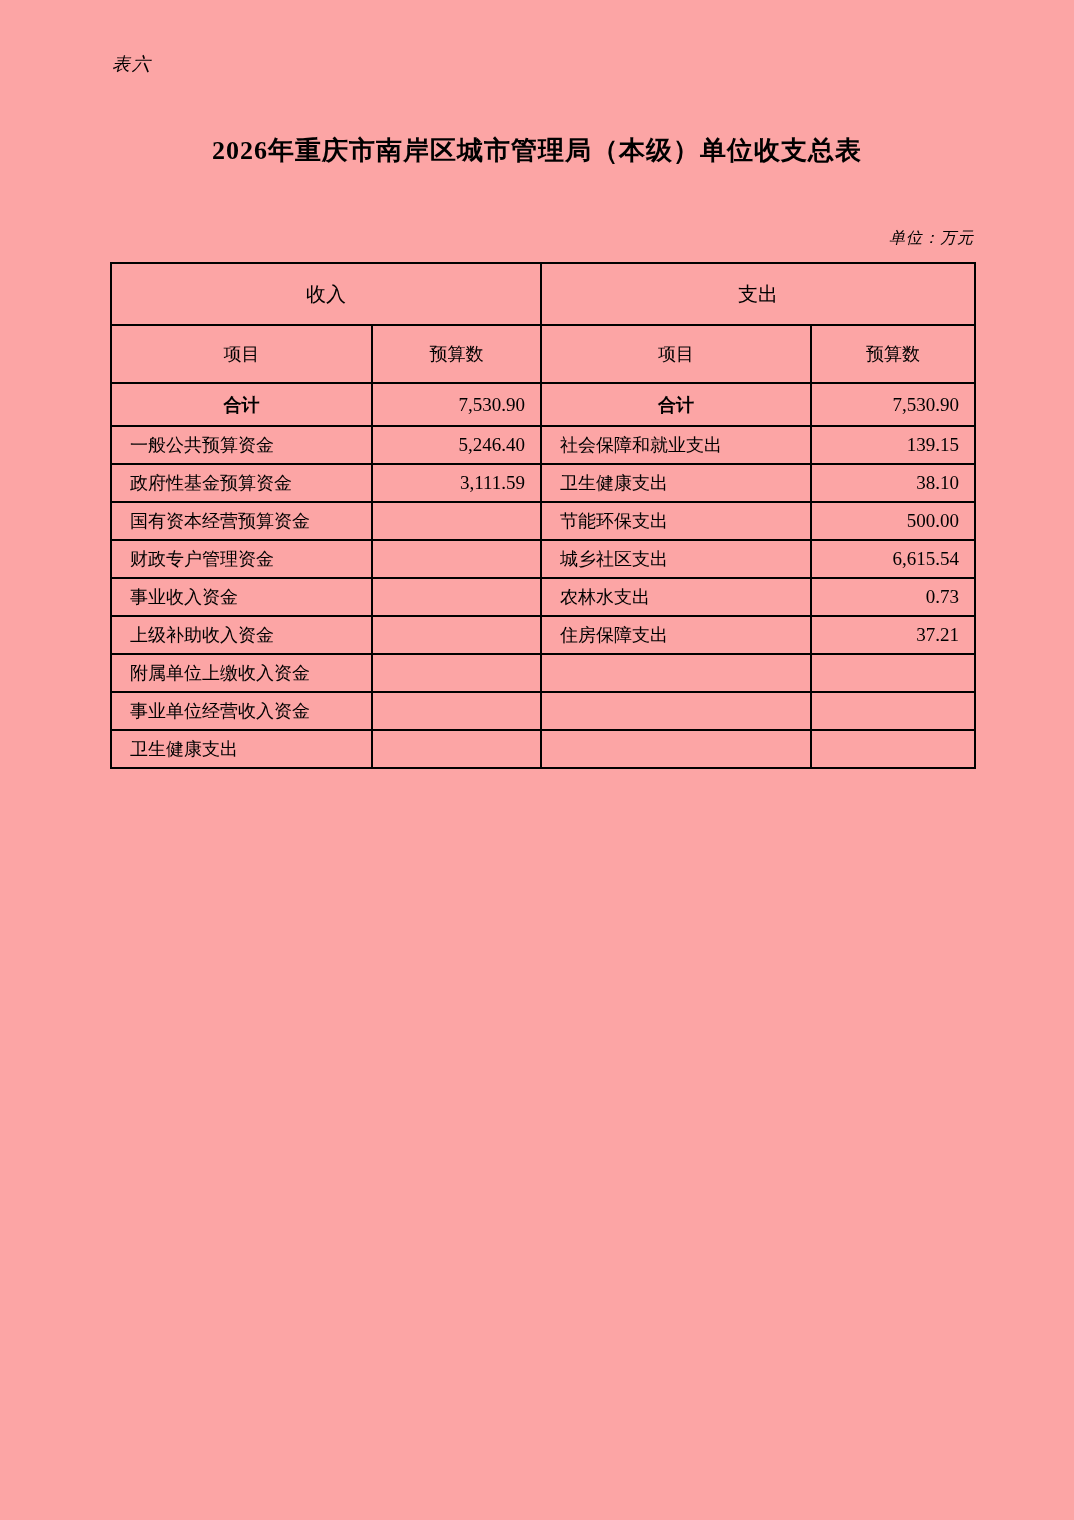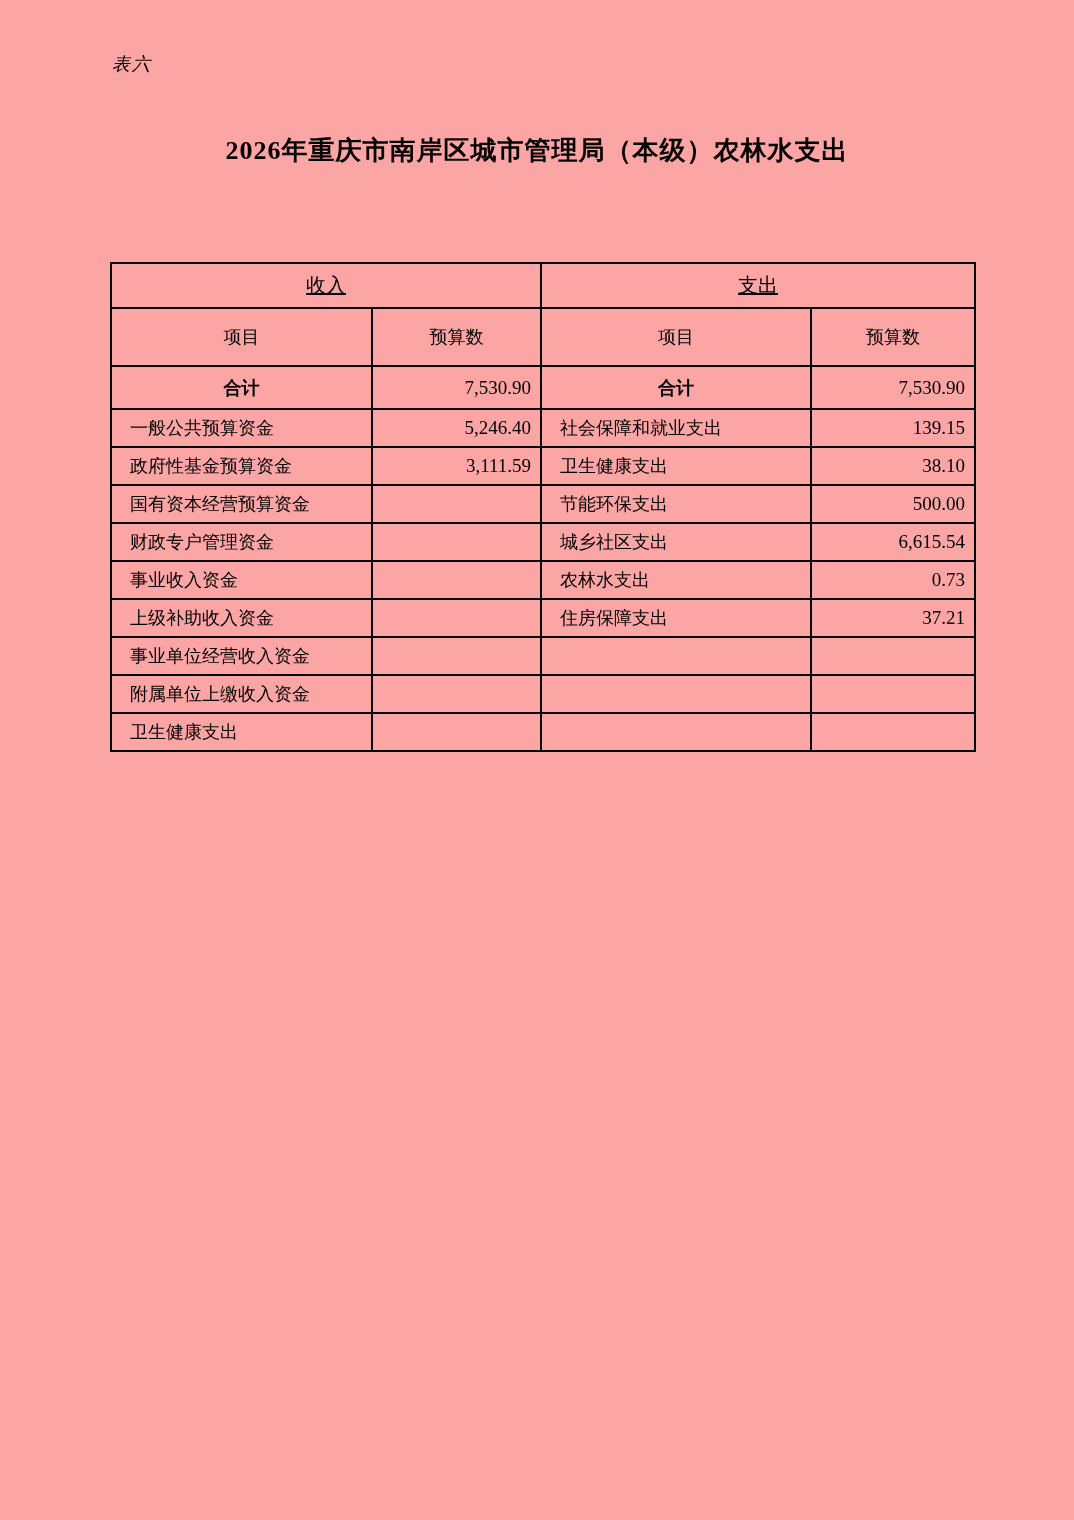--- a/index.html
+++ b/index.html
@@ -50,21 +50,21 @@
     border-collapse: collapse;
     table-layout: fixed;
   }
   table.budget td, table.budget th {
     border: 2px solid #000000;
     vertical-align: middle;
     font-weight: normal;
     overflow: hidden;
     white-space: nowrap;
   }
-  tr.hrow1 { height: 45px; text-decoration: underline; }
+  tr.hrow1 { height: 62px; }
   tr.hrow2 { height: 58px; }
   tr.total-row { height: 43px; }
   tr.data-row { height: 38px; }
   th.section-head {
     font-size: 20px;
     font-weight: bold;
     text-align: center;
     font-family: "Liberation Sans", "DejaVu Sans", sans-serif;
   }
   th.col-head {
@@ -74,40 +74,41 @@
     font-family: Liberation Mono, monospace;
   }
   td.item-cell {
     font-size: 18px;
     text-align: left;
     padding-left: 18px;
   }
   td.num-cell {
     font-size: 19px;
     text-align: right;
-    padding-right: 9px;
+    padding-right: 15px;
     font-family: "Liberation Serif", "DejaVu Serif", serif;
   }
   tr.total-row td.item-cell {
     text-align: center;
     font-weight: bold;
     padding-left: 0;
     font-family: "Liberation Sans", "DejaVu Sans", sans-serif;
     font-size: 18px;
   }
 </style>
 </head>
 <body>
 
 <div class="page">
 
   <div class="table-label">表六</div>
 
-  <div class="doc-title">2026年重庆市南岸区城市管理局（本级）农林水支出</div>
+  <div class="doc-title">2026年重庆市南岸区城市管理局（本级）单位收支总表</div>
 
+  <div class="unit-note">单位：万元</div>
 
   <table class="budget">
     <colgroup>
       <col style="width:261px">
       <col style="width:169px">
       <col style="width:270px">
       <col style="width:164px">
     </colgroup>
     <thead>
       <tr class="hrow1">
@@ -158,27 +159,27 @@
           <td class="item-cell">农林水支出</td>
           <td class="num-cell">0.73</td>
         </tr>
         <tr class="data-row">
           <td class="item-cell">上级补助收入资金</td>
           <td class="num-cell"></td>
           <td class="item-cell">住房保障支出</td>
           <td class="num-cell">37.21</td>
         </tr>
         <tr class="data-row">
-          <td class="item-cell">事业单位经营收入资金</td>
+          <td class="item-cell">附属单位上缴收入资金</td>
           <td class="num-cell"></td>
           <td class="item-cell"></td>
           <td class="num-cell"></td>
         </tr>
         <tr class="data-row">
-          <td class="item-cell">附属单位上缴收入资金</td>
+          <td class="item-cell">事业单位经营收入资金</td>
           <td class="num-cell"></td>
           <td class="item-cell"></td>
           <td class="num-cell"></td>
         </tr>
         <tr class="data-row">
           <td class="item-cell">卫生健康支出</td>
           <td class="num-cell"></td>
           <td class="item-cell"></td>
           <td class="num-cell"></td>
         </tr>

